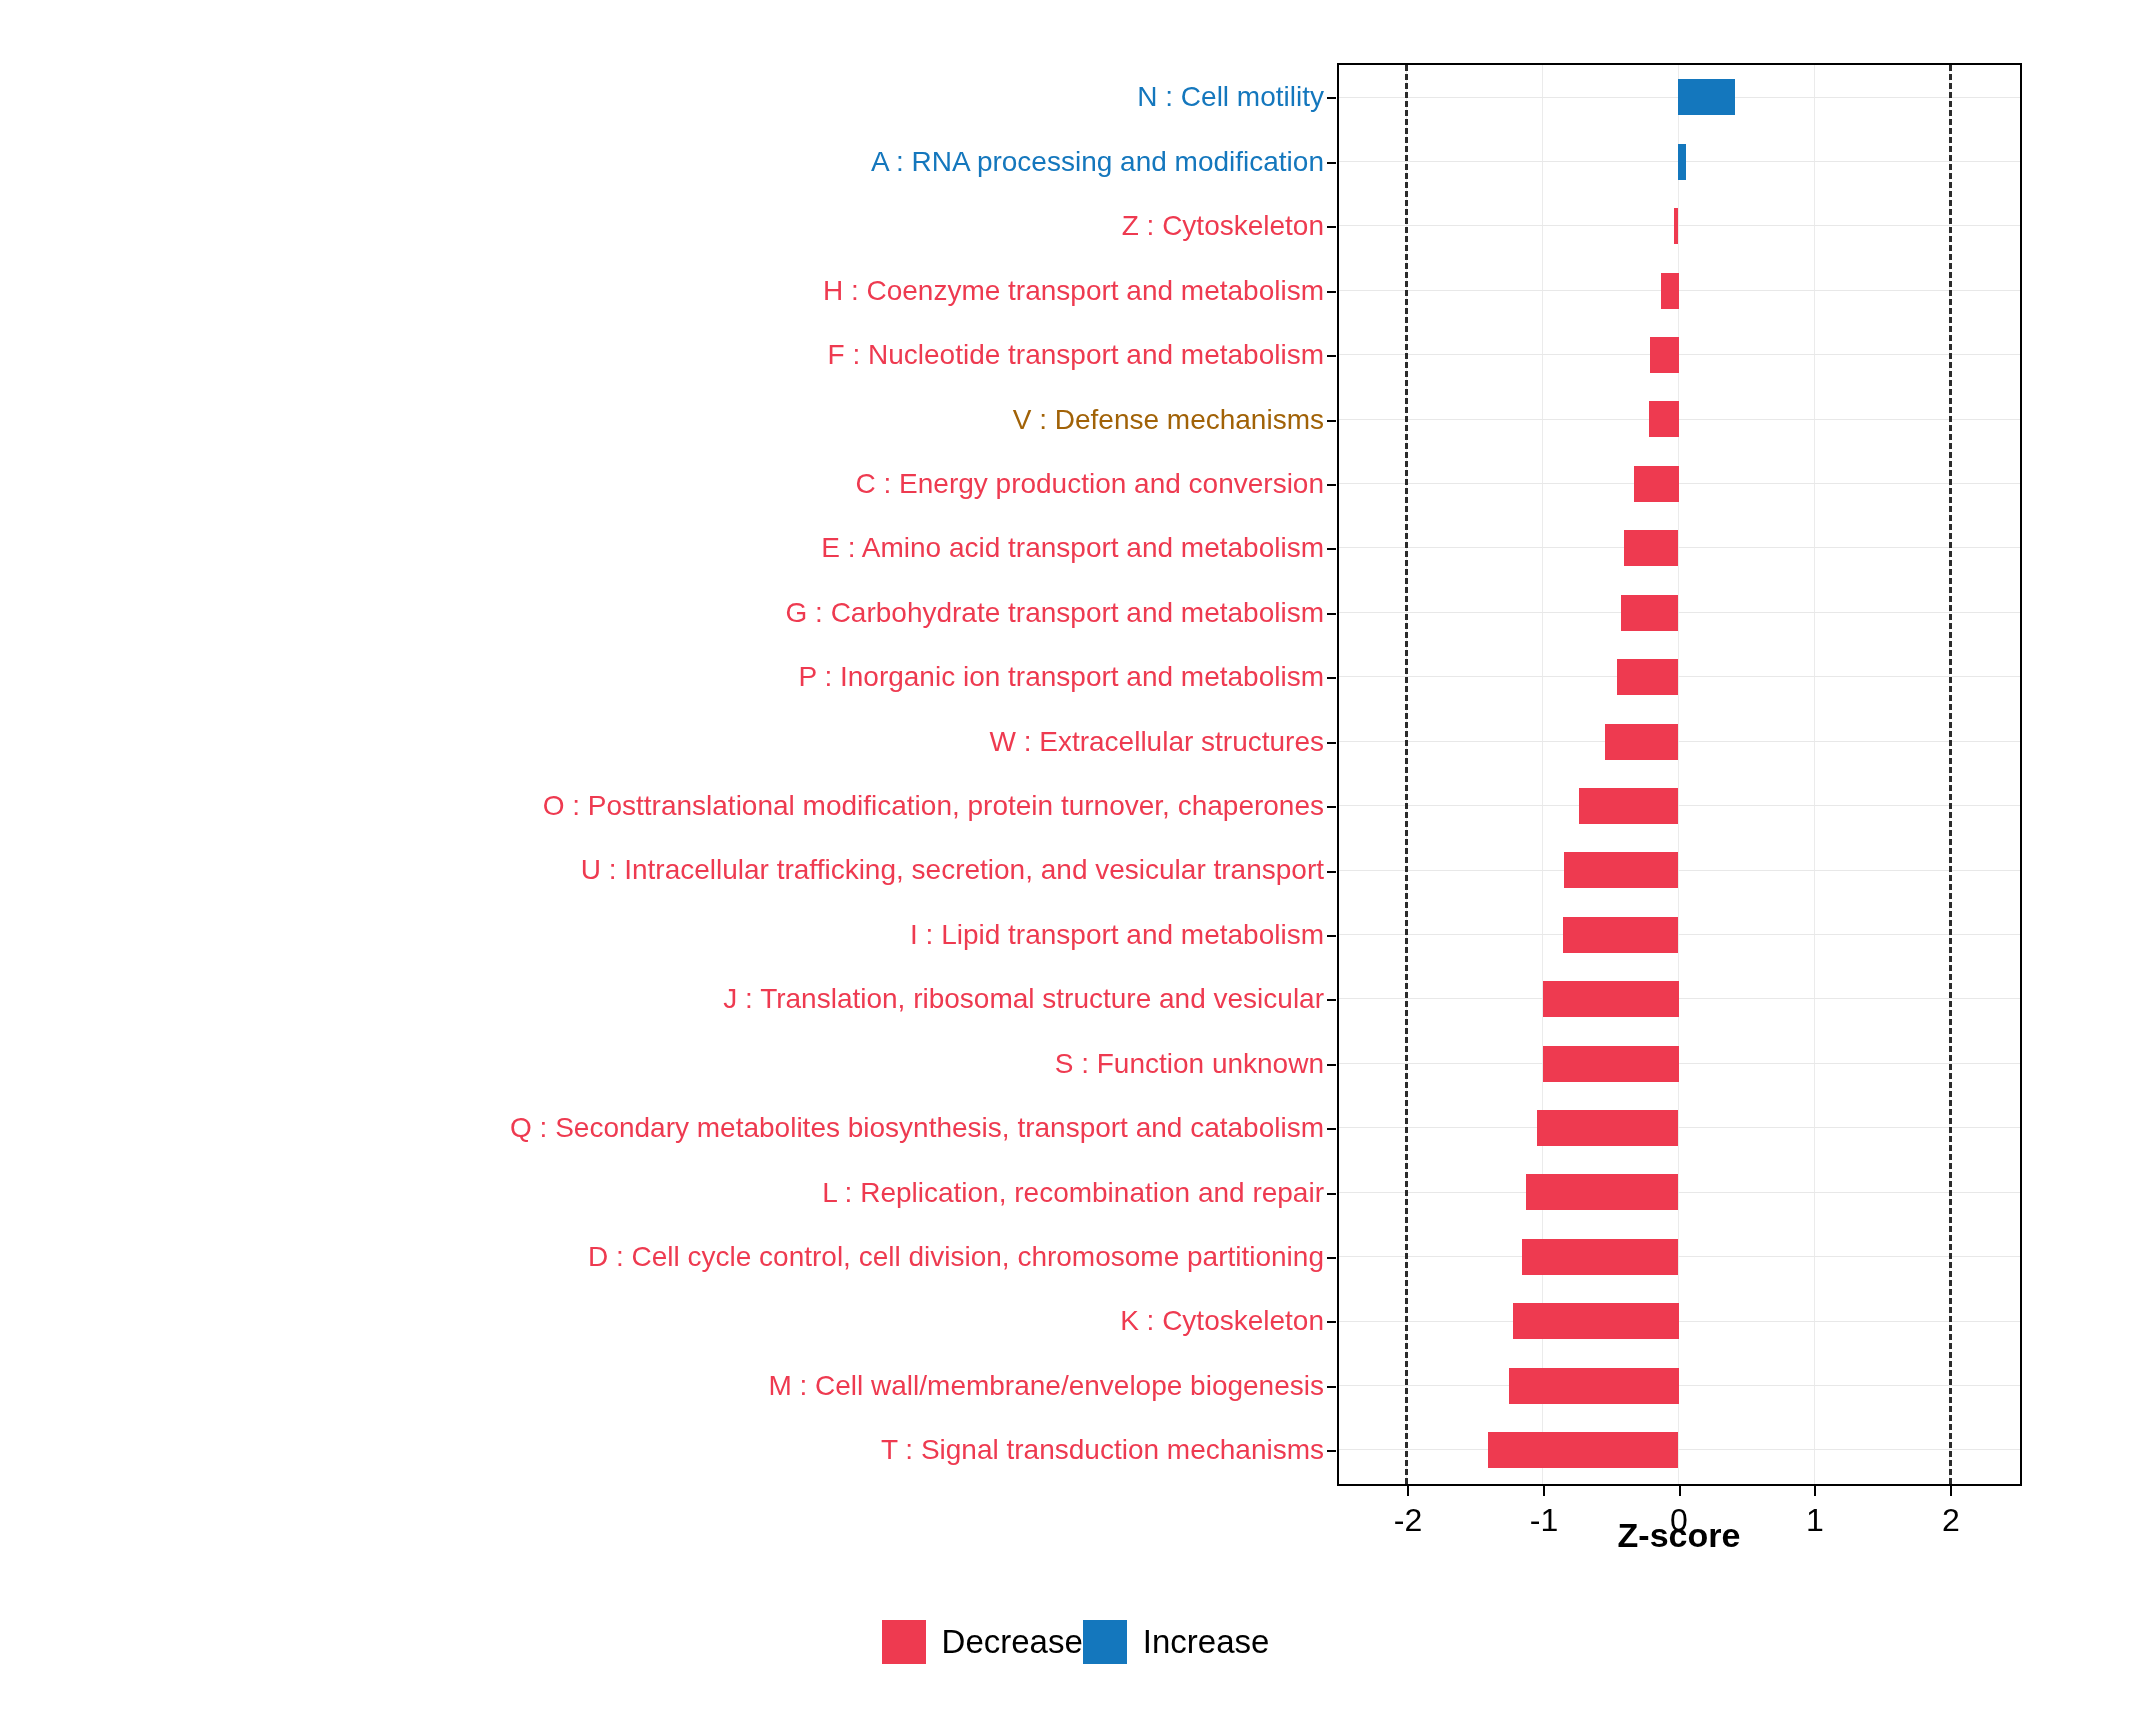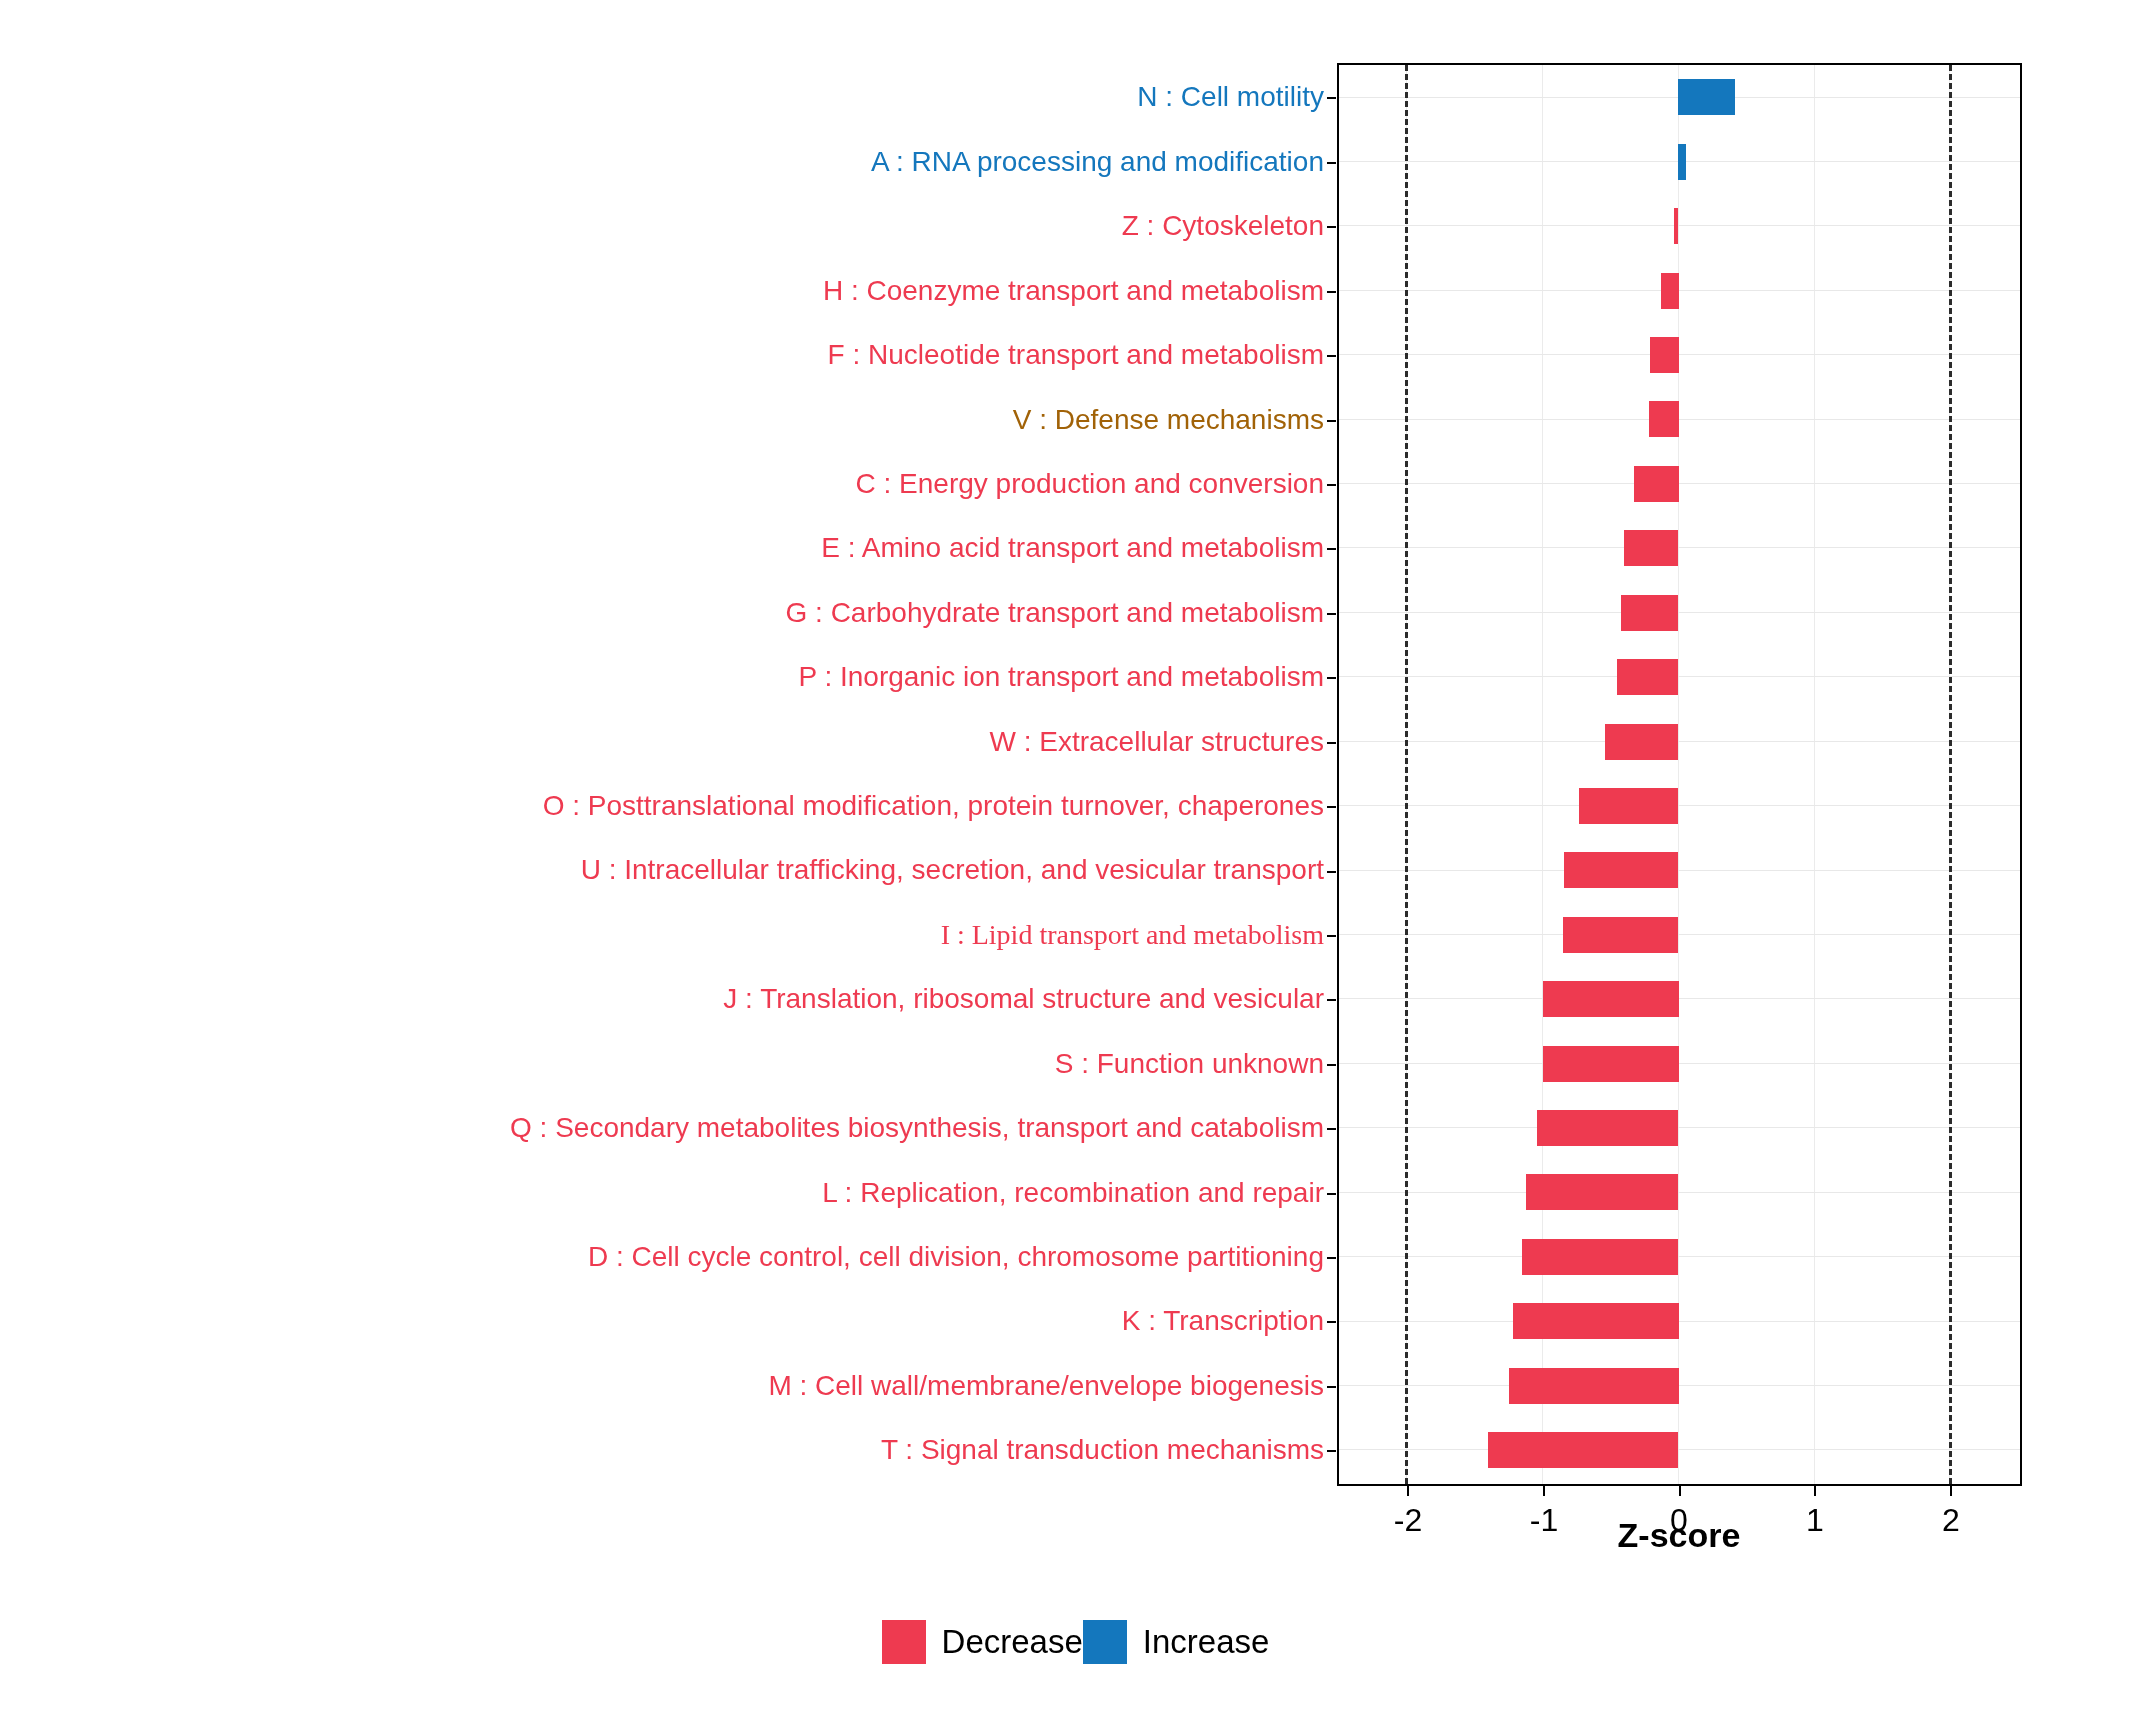--- a/index.html
+++ b/index.html
@@ -156,33 +156,33 @@
       <div class="cat-label" style="right: 827px; top: 598px; color: rgb(238, 58, 80);">G : Carbohydrate transport and metabolism</div>
       <div class="cat-tick" style="left: 1327px; top: 613px;"></div>
       <div class="cat-label" style="right: 827px; top: 662px; color: rgb(238, 58, 80);">P : Inorganic ion transport and metabolism</div>
       <div class="cat-tick" style="left: 1327px; top: 677px;"></div>
       <div class="cat-label" style="right: 827px; top: 727px; color: rgb(238, 58, 80);">W : Extracellular structures</div>
       <div class="cat-tick" style="left: 1327px; top: 742px;"></div>
       <div class="cat-label" style="right: 827px; top: 791px; color: rgb(238, 58, 80);">O : Posttranslational modification, protein turnover, chaperones</div>
       <div class="cat-tick" style="left: 1327px; top: 806px;"></div>
       <div class="cat-label" style="right: 827px; top: 855px; color: rgb(238, 58, 80);">U : Intracellular trafficking, secretion, and vesicular transport</div>
       <div class="cat-tick" style="left: 1327px; top: 871px;"></div>
-      <div class="cat-label" style="right: 827px; top: 920px; color: rgb(238, 58, 80); font-family: Liberation Serif, serif;">I : Lipid transport and metabolism</div>
+      <div class="cat-label" style="right: 827px; top: 920px; color: rgb(238, 58, 80);">I : Lipid transport and metabolism</div>
       <div class="cat-tick" style="left: 1327px; top: 935px;"></div>
       <div class="cat-label" style="right: 827px; top: 984px; color: rgb(238, 58, 80);">J : Translation, ribosomal structure and vesicular</div>
       <div class="cat-tick" style="left: 1327px; top: 999px;"></div>
       <div class="cat-label" style="right: 827px; top: 1049px; color: rgb(238, 58, 80);">S : Function unknown</div>
       <div class="cat-tick" style="left: 1327px; top: 1064px;"></div>
       <div class="cat-label" style="right: 827px; top: 1113px; color: rgb(238, 58, 80); margin-left: 20px;">Q : Secondary metabolites biosynthesis, transport and catabolism</div>
       <div class="cat-tick" style="left: 1327px; top: 1128px;"></div>
       <div class="cat-label" style="right: 827px; top: 1178px; color: rgb(238, 58, 80);">L : Replication, recombination and repair</div>
       <div class="cat-tick" style="left: 1327px; top: 1193px;"></div>
       <div class="cat-label" style="right: 827px; top: 1242px; color: rgb(238, 58, 80);">D : Cell cycle control, cell division, chromosome partitioning</div>
       <div class="cat-tick" style="left: 1327px; top: 1257px;"></div>
-      <div class="cat-label" style="right: 827px; top: 1306px; color: rgb(238, 58, 80);">K : Transcription</div>
+      <div class="cat-label" style="right: 827px; top: 1306px; color: rgb(238, 58, 80);">K : Cytoskeleton</div>
       <div class="cat-tick" style="left: 1327px; top: 1321px;"></div>
       <div class="cat-label" style="right: 827px; top: 1371px; color: rgb(238, 58, 80);">M : Cell wall/membrane/envelope biogenesis</div>
       <div class="cat-tick" style="left: 1327px; top: 1386px;"></div>
       <div class="cat-label" style="right: 827px; top: 1435px; color: rgb(238, 58, 80);">T : Signal transduction mechanisms</div>
       <div class="cat-tick" style="left: 1327px; top: 1450px;"></div>
     </div>
 
   <div class="panel">
     <div class="panel-inner" id="panel-inner">
         <div class="vgrid" style="left: 67px;"></div>

